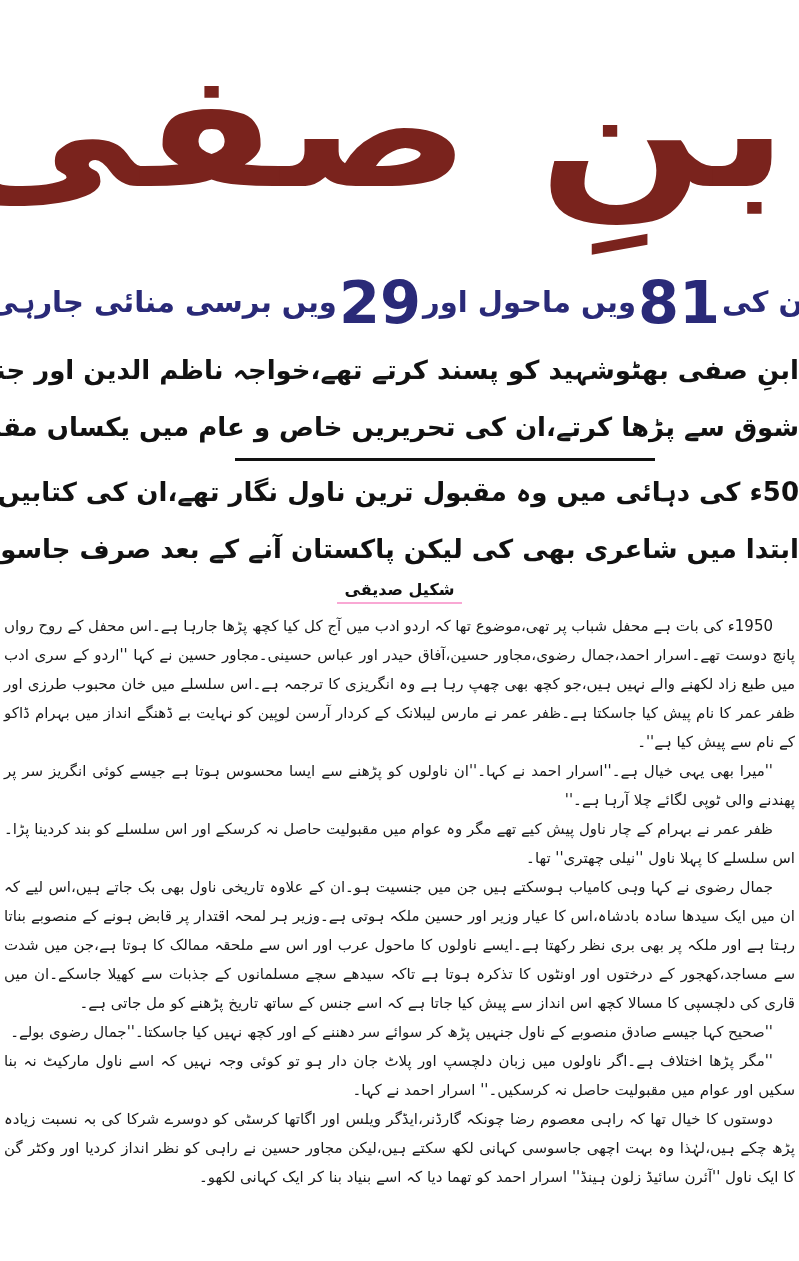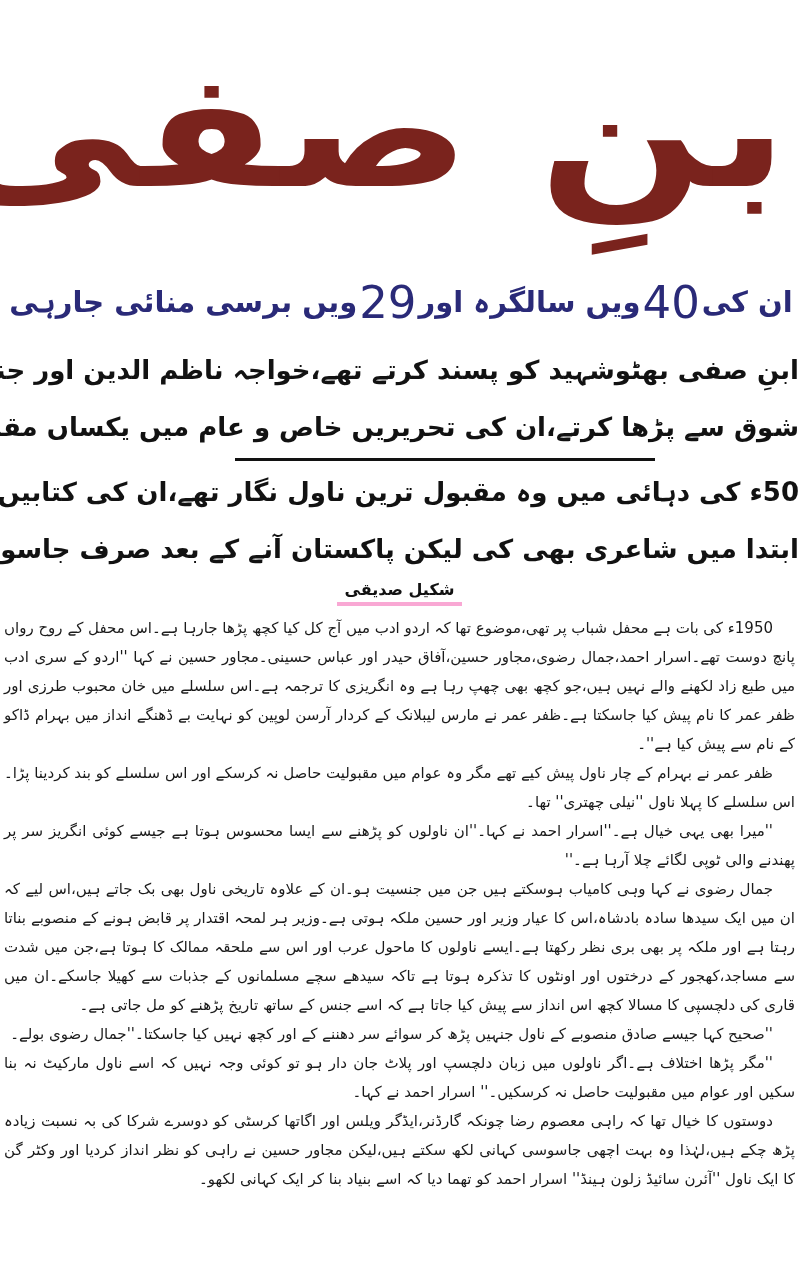--- a/index.html
+++ b/index.html
@@ -36,24 +36,24 @@
     height: 80px;
     display: flex;
     align-items: center;
     justify-content: center;
     font-weight: bold;
     color: #2a2a78;
     font-size: 29px;
     white-space: nowrap;
   }
   .subtitle .num {
-    font-size: 45px;
+    font-size: 59px;
     line-height: 1;
     padding: 0 2px;
-    font-weight: normal;
+    font-weight: bold;
   }
   
   .headlines {
     text-align: center;
     color: #121212;
     font-weight: bold;
   }
   .headline-line {
     font-size: 26px;
     line-height: 57px;
@@ -67,21 +67,21 @@
     transform: translateX(45px); 
   }
   
   .byline-wrap { text-align: center; margin-top: 2px; }
   .byline {
     display: inline-block;
     font-size: 16px;
     font-weight: bold;
     color: #121212;
     padding: 0 8px 3px 8px;
-    border-bottom: 4px solid #f9a8d4;
+    border-bottom: 2px solid #f9a8d4;
   }
   
   .body-text {
     margin-top: 8px;
     padding: 0 4px;
     height: 648px;
     overflow: hidden;
     color: #1a1a1a;
     font-size: 15px;
     line-height: 29px;
@@ -96,42 +96,42 @@
 <body>
 
 <div class="page">
 
   <div class="masthead">
     <div class="masthead-title">ابنِ صفی</div>
   </div>
 
   <div class="subtitle">
     <span>آج ان کی </span>
-    <span class="num">40</span>
-    <span>ویں سالگرہ اور </span>
+    <span class="num">81</span>
+    <span>ویں ماحول اور </span>
     <span class="num">29</span>
     <span>ویں برسی منائی جارہی ہے</span>
   </div>
 
   <div class="headlines">
     <div class="headline-line">ابنِ صفی بھٹوشہید کو پسند کرتے تھے،خواجہ ناظم الدین اور جنرل ایوب ان کے ناول</div>
     <div class="headline-line">شوق سے پڑھا کرتے،ان کی تحریریں خاص و عام میں یکساں مقبول ہیں</div>
     <div class="headline-rule"></div>
     <div class="headline-line">50ء کی دہائی میں وہ مقبول ترین ناول نگار تھے،ان کی کتابیں بلیک میں فروخت ہوتیں</div>
     <div class="headline-line">ابتدا میں شاعری بھی کی لیکن پاکستان آنے کے بعد صرف جاسوسی کہانیوں پر توجہ دی</div>
   </div>
 
   <div class="byline-wrap">
     <span class="byline">شکیل صدیقی</span>
   </div>
 
   <div class="body-text">
     <p>1950ء کی بات ہے محفل شباب پر تھی،موضوع تھا کہ اردو ادب میں آج کل کیا کچھ پڑھا جارہا ہے۔اس محفل کے روح رواں پانچ دوست تھے۔اسرار احمد،جمال رضوی،مجاور حسین،آفاق حیدر اور عباس حسینی۔مجاور حسین نے کہا ''اردو کے سری ادب میں طبع زاد لکھنے والے نہیں ہیں،جو کچھ بھی چھپ رہا ہے وہ انگریزی کا ترجمہ ہے۔اس سلسلے میں خان محبوب طرزی اور ظفر عمر کا نام پیش کیا جاسکتا ہے۔ظفر عمر نے مارس لیبلانک کے کردار آرسن لوپین کو نہایت بے ڈھنگے انداز میں بہرام ڈاکو کے نام سے پیش کیا ہے''۔</p>
+    <p>''میرا بھی یہی خیال ہے۔''اسرار احمد نے کہا۔''ان ناولوں کو پڑھنے سے ایسا محسوس ہوتا ہے جیسے کوئی انگریز سر پر پھندنے والی ٹوپی لگائے چلا آرہا ہے۔''</p>
     <p>ظفر عمر نے بہرام کے چار ناول پیش کیے تھے مگر وہ عوام میں مقبولیت حاصل نہ کرسکے اور اس سلسلے کو بند کردینا پڑا۔اس سلسلے کا پہلا ناول ''نیلی چھتری'' تھا۔</p>
-    <p>''میرا بھی یہی خیال ہے۔''اسرار احمد نے کہا۔''ان ناولوں کو پڑھنے سے ایسا محسوس ہوتا ہے جیسے کوئی انگریز سر پر پھندنے والی ٹوپی لگائے چلا آرہا ہے۔''</p>
     <p>جمال رضوی نے کہا وہی کامیاب ہوسکتے ہیں جن میں جنسیت ہو۔ان کے علاوہ تاریخی ناول بھی بک جاتے ہیں،اس لیے کہ ان میں ایک سیدھا سادہ بادشاہ،اس کا عیار وزیر اور حسین ملکہ ہوتی ہے۔وزیر ہر لمحہ اقتدار پر قابض ہونے کے منصوبے بناتا رہتا ہے اور ملکہ پر بھی بری نظر رکھتا ہے۔ایسے ناولوں کا ماحول عرب اور اس سے ملحقہ ممالک کا ہوتا ہے،جن میں شدت سے مساجد،کھجور کے درختوں اور اونٹوں کا تذکرہ ہوتا ہے تاکہ سیدھے سچے مسلمانوں کے جذبات سے کھیلا جاسکے۔ان میں قاری کی دلچسپی کا مسالا کچھ اس انداز سے پیش کیا جاتا ہے کہ اسے جنس کے ساتھ تاریخ پڑھنے کو مل جاتی ہے۔</p>
     <p>''صحیح کہا جیسے صادق منصوبے کے ناول جنہیں پڑھ کر سوائے سر دھننے کے اور کچھ نہیں کیا جاسکتا۔''جمال رضوی بولے۔</p>
     <p>''مگر پڑھا اختلاف ہے۔اگر ناولوں میں زبان دلچسپ اور پلاٹ جان دار ہو تو کوئی وجہ نہیں کہ اسے ناول مارکیٹ نہ بنا سکیں اور عوام میں مقبولیت حاصل نہ کرسکیں۔'' اسرار احمد نے کہا۔</p>
     <p>دوستوں کا خیال تھا کہ راہی معصوم رضا چونکہ گارڈنر،ایڈگر ویلس اور اگاتھا کرسٹی کو دوسرے شرکا کی بہ نسبت زیادہ پڑھ چکے ہیں،لہٰذا وہ بہت اچھی جاسوسی کہانی لکھ سکتے ہیں،لیکن مجاور حسین نے راہی کو نظر انداز کردیا اور وکٹر گن کا ایک ناول ''آئرن سائیڈ زلون ہینڈ'' اسرار احمد کو تھما دیا کہ اسے بنیاد بنا کر ایک کہانی لکھو۔</p>
 
   </div>
 
 </div>
 
 </body></html>

